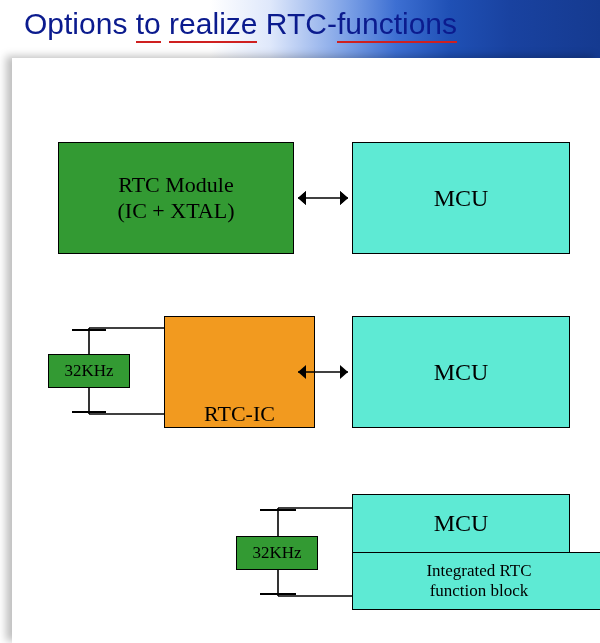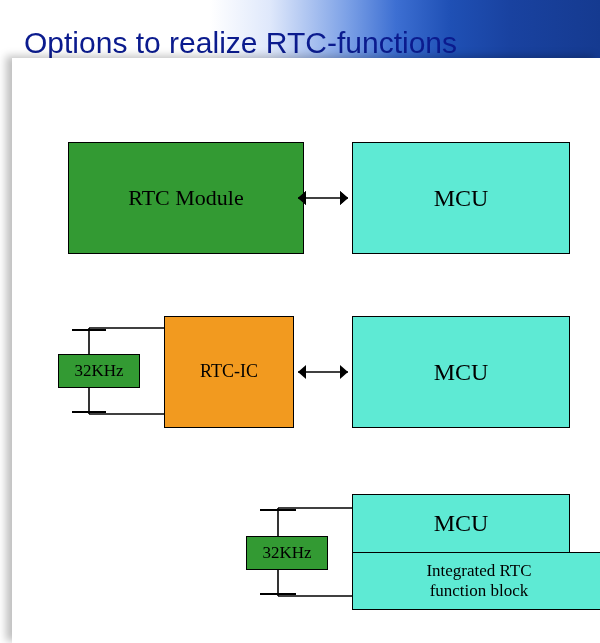--- a/index.html
+++ b/index.html
@@ -23,21 +23,21 @@
     height: 58px;
     background: linear-gradient(to right,
       #ffffff 0%, #ffffff 35%,
       #dfe8fb 45%, #7ba0e6 58%,
       #3d6fd2 66%, #1f50b5 75%,
       #1942a0 85%, #153a90 100%);
   }
   .title {
     position: absolute;
     left: 24px;
-    top: 26px;
+    top: 7px;
     color: #0b1b8e;
     font-size: 30px;
     white-space: nowrap;
     font-family: Arial, Helvetica, sans-serif;
   }
   .title .ms {
     border-bottom: 2px solid #cf2020;
     padding-bottom: 1px;
   }
   .canvas {
@@ -56,21 +56,21 @@
     color: #000;
     text-align: center;
     display: flex;
     flex-direction: column;
     align-items: center;
     justify-content: center;
     font-size: 20px;
     line-height: 1.2;
   }
   .blue  { background: #5eead4; }
-  .green { background: #339a33; margin-left: 10px; }
+  .green { background: #339a33; }
   .orange{ background: #f29a1f; }
   .label-line { display: block; }
   svg.overlay {
     position: absolute;
     left: 0; top: 0;
     width: 100%;
     height: 100%;
     pointer-events: none;
   }
 </style>
@@ -81,29 +81,30 @@
 
   <div class="titlebar"></div>
   <div class="title">
     <span>Options </span><span class="ms">to</span><span> </span><span class="ms">realize</span><span> RTC-</span><span class="ms">functions</span>
   </div>
 
   <div class="canvas">
 
     <div class="box green" style="left:46px; top:84px; width:236px; height:112px; font-size:22px;">
       <span class="label-line">RTC Module</span>
+      <span class="label-line">(IC + XTAL)</span>
     </div>
     <div class="box blue" style="left:340px; top:84px; width:218px; height:112px; font-size:24px;">
       <span>MCU</span>
     </div>
 
     <div class="box green" style="left:36px; top:296px; width:82px; height:34px; font-size:17px;">
       <span>32KHz</span>
     </div>
-    <div class="box orange" style="left:152px; top:258px; width:130px; height:112px; font-size:18px;">
+    <div class="box orange" style="left:152px; top:258px; width:151px; height:112px; font-size:22px;justify-content:flex-end;">
       <span>RTC-IC</span>
     </div>
     <div class="box blue" style="left:340px; top:258px; width:218px; height:112px; font-size:24px;">
       <span>MCU</span>
     </div>
 
     <div class="box green" style="left:224px; top:478px; width:82px; height:34px; font-size:17px;">
       <span>32KHz</span>
     </div>
     <div class="box blue" style="left:340px; top:436px; width:218px; height:58px; font-size:24px; border-bottom:none;">

